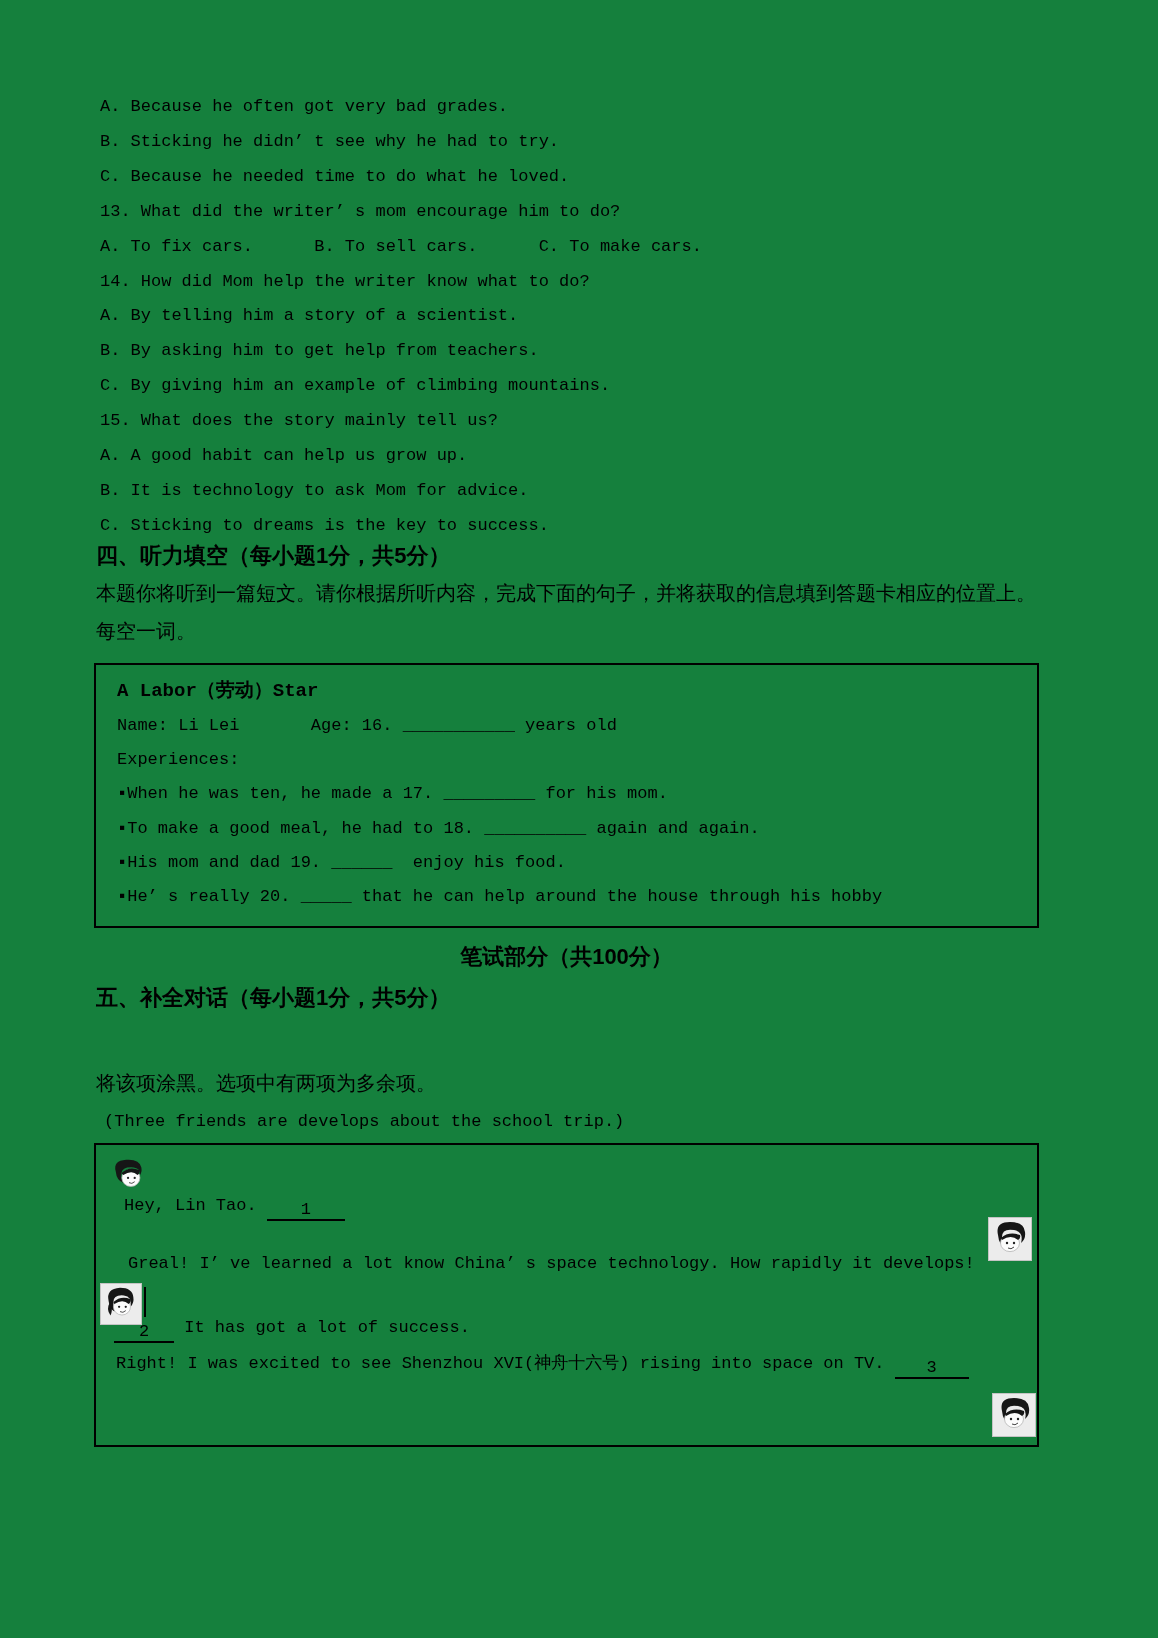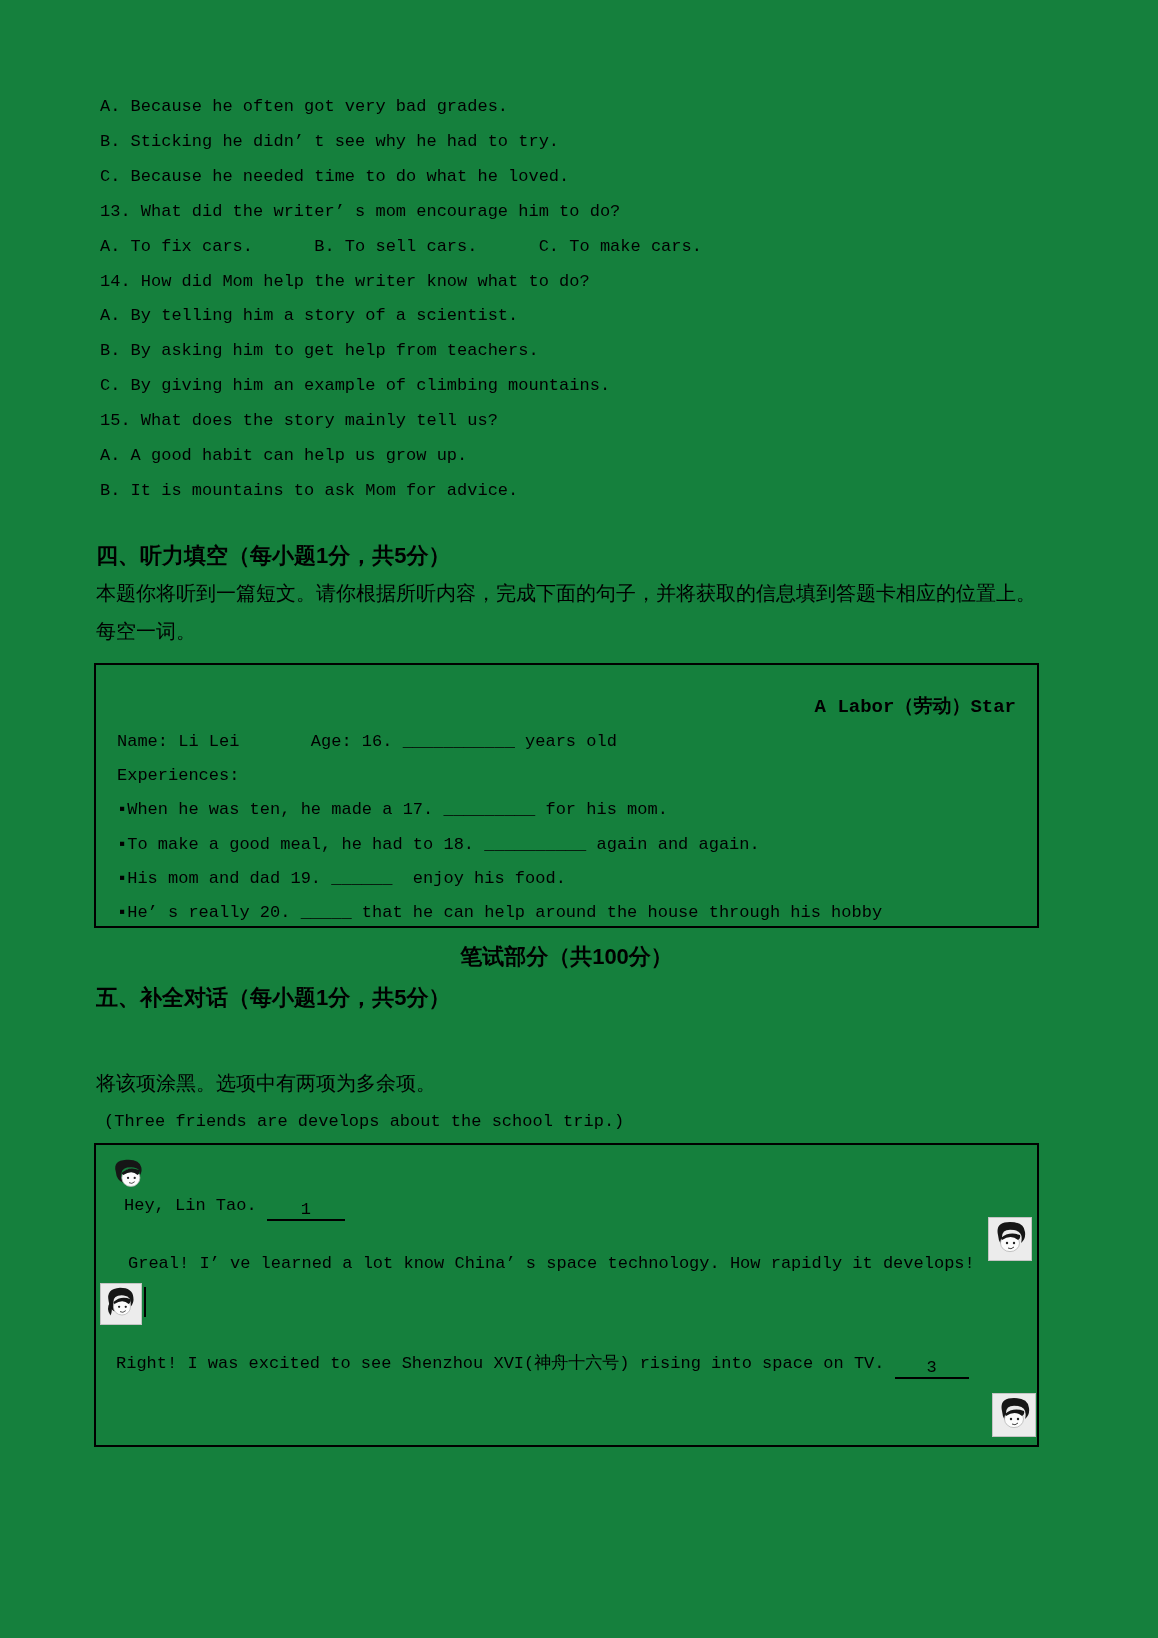--- a/index.html
+++ b/index.html
@@ -15,21 +15,21 @@
   .instr{font-size:20px;line-height:38px;white-space:pre;}
 
   .abs{position:absolute;}
 
   
   .questions{position:absolute;top:90px;left:100px;}
 
   
   .form-box{position:absolute;top:663px;left:94px;width:899px;height:253px;
             border:2px solid #000;padding:8px 21px 0 21px;}
-  .form-title{font-size:19px;font-weight:bold;text-align:right;line-height:36px;white-space:pre;margin-top:16px;}
+  .form-title{font-size:19px;font-weight:bold;text-align:left;line-height:36px;white-space:pre;}
   .form-line{font-size:17px;line-height:34.2px;white-space:pre;}
 
   
   .center-head{position:absolute;top:942px;left:94px;width:945px;text-align:center;}
 
   
   .chat-box{position:absolute;top:1143px;left:94px;width:941px;height:300px;border:2px solid #000;}
   .chat-box .msg{position:absolute;font-size:17px;white-space:pre;line-height:30px;}
   .blank{display:inline-block;border-bottom:2px solid #000;text-align:center;
          font-size:17px;height:24px;vertical-align:bottom;}
@@ -49,21 +49,22 @@
     <div class="en qline">B. Sticking he didn’ t see why he had to try.</div>
     <div class="en qline">C. Because he needed time to do what he loved.</div>
     <div class="en qline">13. What did the writer’ s mom encourage him to do?</div>
     <div class="en qline">A. To fix cars.      B. To sell cars.      C. To make cars.</div>
     <div class="en qline">14. How did Mom help the writer know what to do?</div>
     <div class="en qline">A. By telling him a story of a scientist.</div>
     <div class="en qline">B. By asking him to get help from teachers.</div>
     <div class="en qline">C. By giving him an example of climbing mountains.</div>
     <div class="en qline">15. What does the story mainly tell us?</div>
     <div class="en qline">A. A good habit can help us grow up.</div>
-    <div class="en qline">B. It is mountains to ask Mom for advice.</div>
+    <div class="en qline">B. It is technology to ask Mom for advice.</div>
+    <div class="en qline">C. Sticking to dreams is the key to success.</div>
   </div>
 
   <div class="abs cjk sec-heading" style="top:541px;left:96px;">四、听力填空（每小题1分，共5分）</div>
   <div class="abs cjk instr" style="top:574px;left:96px;">本题你将听到一篇短文。请你根据所听内容，完成下面的句子，并将获取的信息填到答题卡相应的位置上。</div>
   <div class="abs cjk instr" style="top:612px;left:96px;">每空一词。</div>
 
   <div class="form-box">
     <div class="form-title">A Labor（劳动）Star</div>
     <div class="form-line">Name: Li Lei       Age: 16. ___________ years old</div>
     <div class="form-line">Experiences:</div>
@@ -113,20 +114,21 @@
         <path d="M8 19 Q4 26 9 32 Q11 28 10 22 Z" fill="#161616"></path>
         <ellipse cx="21" cy="23" rx="9" ry="8.6" fill="#fcfcfc" stroke="#b5b5b5" stroke-width="0.8"></ellipse>
         <path d="M12 18 Q20 11 30 15 Q31 18 28 20 Q22 14 13 20 Z" fill="#161616"></path>
         <circle cx="18" cy="23" r="1.2" fill="#222"></circle>
           <circle cx="25" cy="23" r="1.2" fill="#222"></circle>
         <path d="M19 28 Q22 30 25 27" stroke="#444" stroke-width="1" fill="none"></path>
       </svg>
     </div>
     <div class="cursor-mark" style="left:48px;top:142px;"></div>
 
+    <div class="msg" style="left:18px;top:168px;"><span class="blank w60">2</span><span> It has got a lot of success.</span></div>
 
     <div class="msg" style="left:20px;top:204px;"><span>Right! I was excited to see Shenzhou XVI(神舟十六号) rising into space on TV. </span><span class="blank w74">3</span></div>
 
     <div class="avatar framed" style="left:896px;top:248px;">
       <svg width="40" height="40" viewBox="0 0 40 40">
         <path d="M8 16 Q5 3 20 3 Q34 3 35 13 Q36 20 31 24 Q34 13 24 11 Q12 9 12 18 Q12 24 15 28 Q9 26 8 16 Z" fill="#161616"></path>
         <ellipse cx="20" cy="24" rx="9.5" ry="8.6" fill="#fcfcfc" stroke="#b5b5b5" stroke-width="0.8"></ellipse>
         <path d="M11 19 Q19 12 30 16 Q31 19 28 21 Q21 15 12 21 Z" fill="#161616"></path>
         <circle cx="17" cy="24" r="1.2" fill="#222"></circle>
           <circle cx="24" cy="24" r="1.2" fill="#222"></circle>

